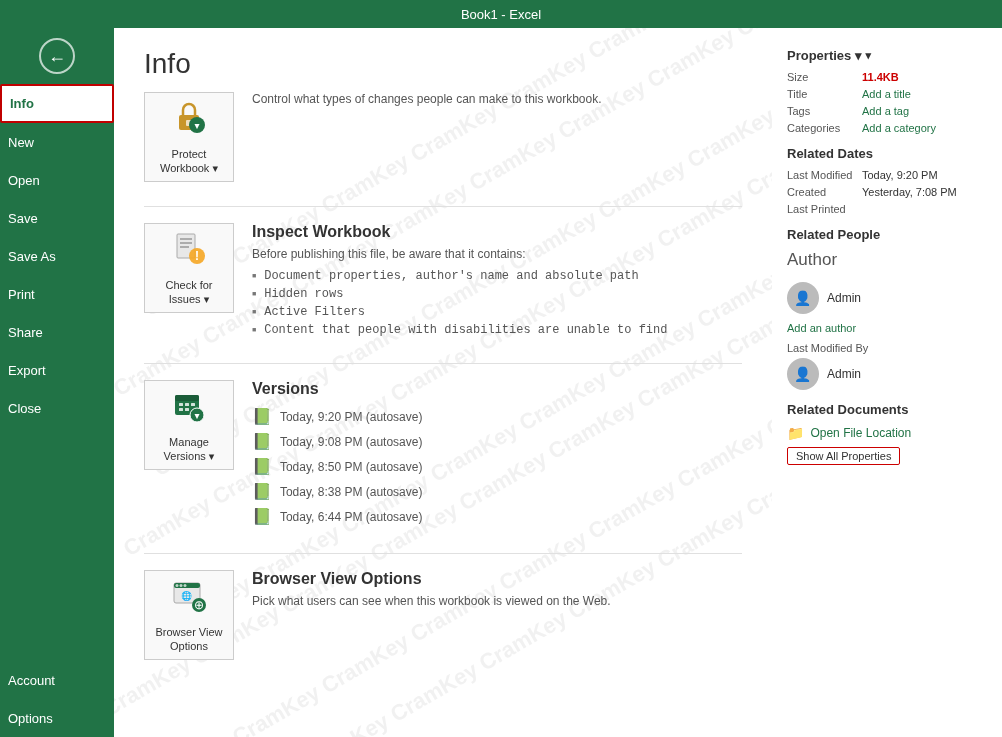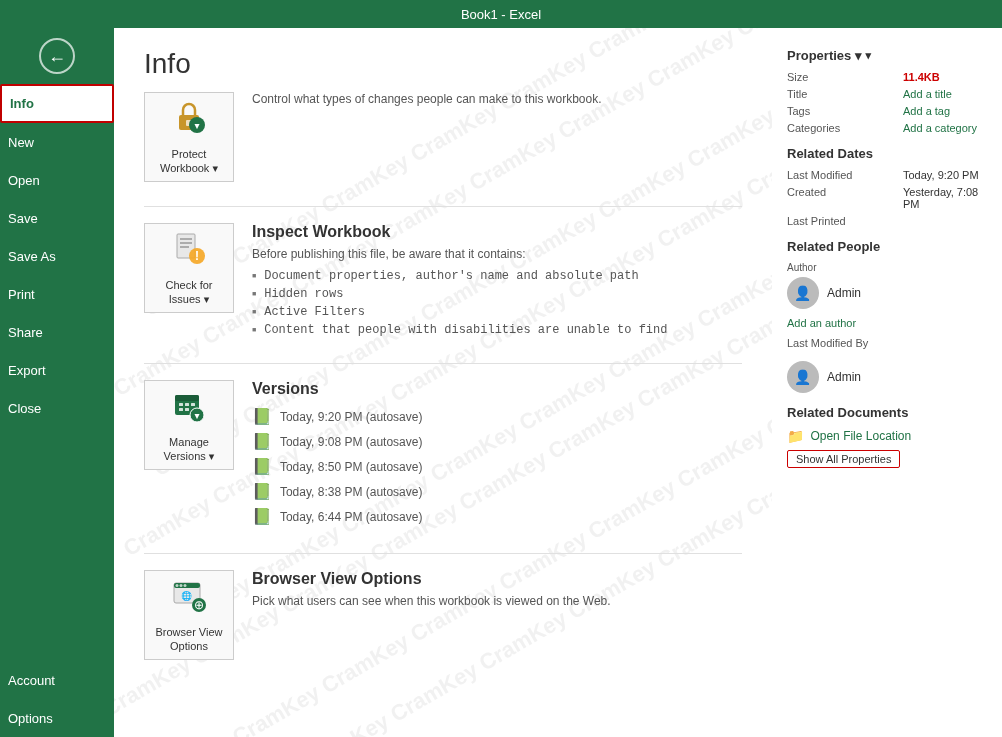--- a/index.html
+++ b/index.html
@@ -240,21 +240,20 @@
       margin-bottom: 8px;
       margin-top: 12px;
     }
 
     .panel-section-title:first-child { margin-top: 0; }
 
     .prop-row {
       display: flex;
       margin-bottom: 5px;
       font-size: 12px;
-      gap: 41px;
     }
 
     .prop-label {
       color: #555;
       width: 75px;
       flex-shrink: 0;
       font-size: 11px;
     }
 
     .prop-value {
@@ -564,28 +563,28 @@
         <span class="prop-label">Created</span>
         <span class="prop-value">Yesterday, 7:08 PM</span>
       </div>
       <div class="prop-row">
         <span class="prop-label">Last Printed</span>
         <span class="prop-value"></span>
       </div>
 
       <div class="panel-section-title">Related People</div>
 
-      <div style="font-size:10px;color:#555;margin-bottom:4px;">Author</div>
+      <div style="font-size:17px;color:#555;margin-bottom:12px;">Author</div>
       <div class="avatar-row">
         <div class="avatar">👤</div>
         <span class="avatar-name">Admin</span>
       </div>
       <div class="add-author">Add an author</div>
 
-      <div style="font-size:11px;color:#555;margin-bottom:12px;">Last Modified By</div>
+      <div style="font-size:11px;color:#555;margin-bottom:4px;">Last Modified By</div>
       <div class="avatar-row">
         <div class="avatar">👤</div>
         <span class="avatar-name">Admin</span>
       </div>
 
       <div class="panel-section-title">Related Documents</div>
 
       <div class="open-file-row">
         <span class="folder-icon">📁</span>
         <span>Open File Location</span>

